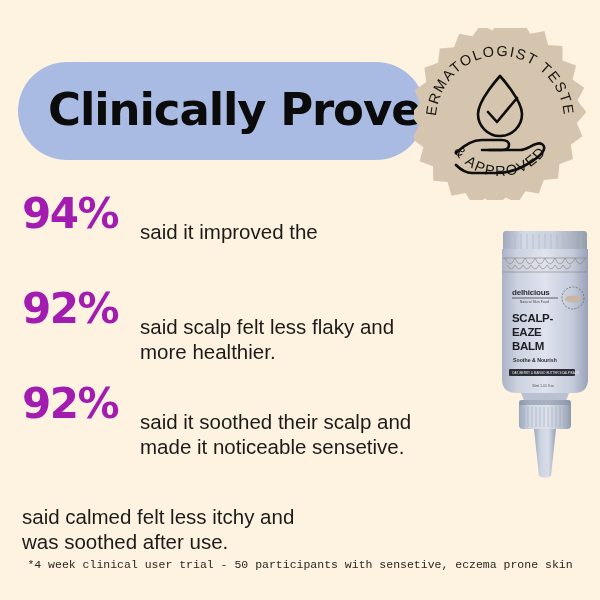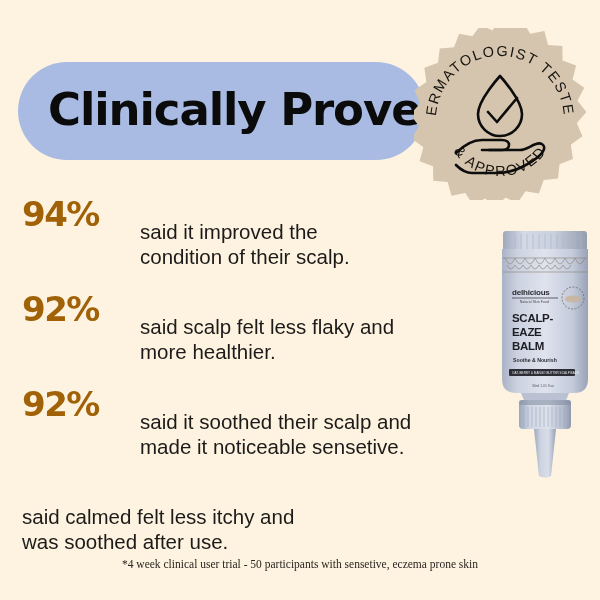--- a/index.html
+++ b/index.html
@@ -69,23 +69,23 @@
   .stat-row {
     position: relative;
     height: 95px;
     display: flex;
     align-items: flex-start;
     padding-left: 22px;
   }
   .stat-pct {
     font-family: "DejaVu Sans", sans-serif;
     font-weight: bold;
-    font-size: 34px;
+    font-size: 42px;
     letter-spacing: -1.5px;
-    color: #a16207;
+    color: #a21caf;
     width: 118px;
     flex: 0 0 118px;
     line-height: 56px;
     white-space: nowrap;
   }
   .stat-text {
     font-family: "Liberation Sans", sans-serif;
     font-size: 20.5px;
     line-height: 25px;
     color: #1d1b19;
@@ -94,21 +94,21 @@
     margin-top: 28px;
   }
 
   
   .footnote {
     position: absolute;
     left: 0;
     top: 558px;
     width: 600px;
     text-align: center;
-    font-family: Liberation Serif, serif;
+    font-family: Liberation Mono, monospace;
     font-size: 11.5px;
     color: #2a2520;
     z-index: 2;
   }
 
   
   .product {
     position: absolute;
     left: 488px;
     top: 227px;
@@ -197,21 +197,20 @@
         <path d="M68 122 h38 c6 0 10 -4 16 -6 c5 -2 9 1 8 5 c-1 5 -10 12 -20 17 c-9 5 -18 7 -28 7 H58 c-6 0 -11 -3 -16 -8"></path>
       </g>
     </svg>
   </div>
 
   <div class="stats">
     <div class="stat-row">
       <div class="stat-pct">94%</div>
       <div class="stat-text">
         <span>said it improved the</span><br>
-        <span>condition of their scalp.</span>
       </div>
     </div>
     <div class="stat-row">
       <div class="stat-pct">92%</div>
       <div class="stat-text">
         <span>said scalp felt less flaky and</span><br>
         <span>more healthier.</span>
       </div>
     </div>
     <div class="stat-row">

